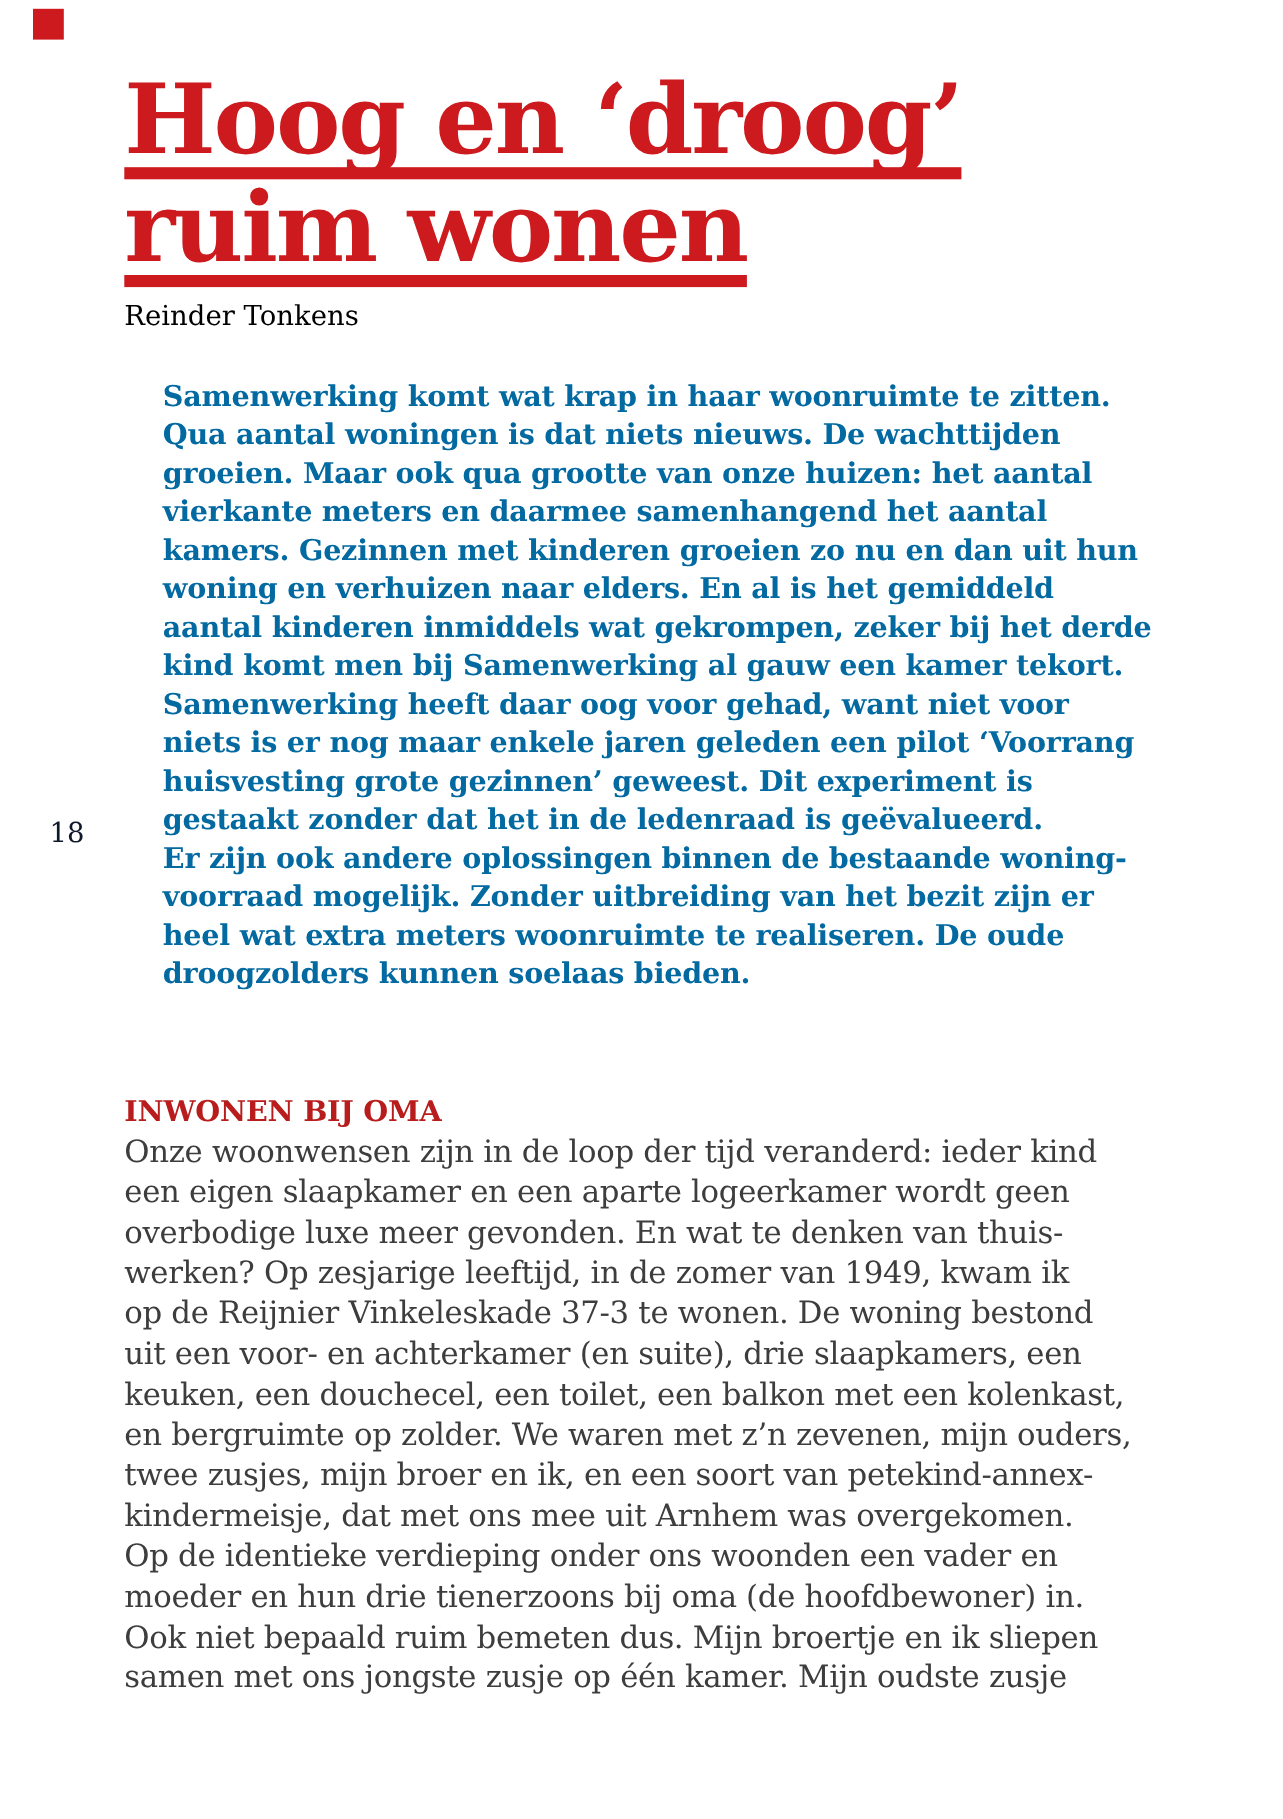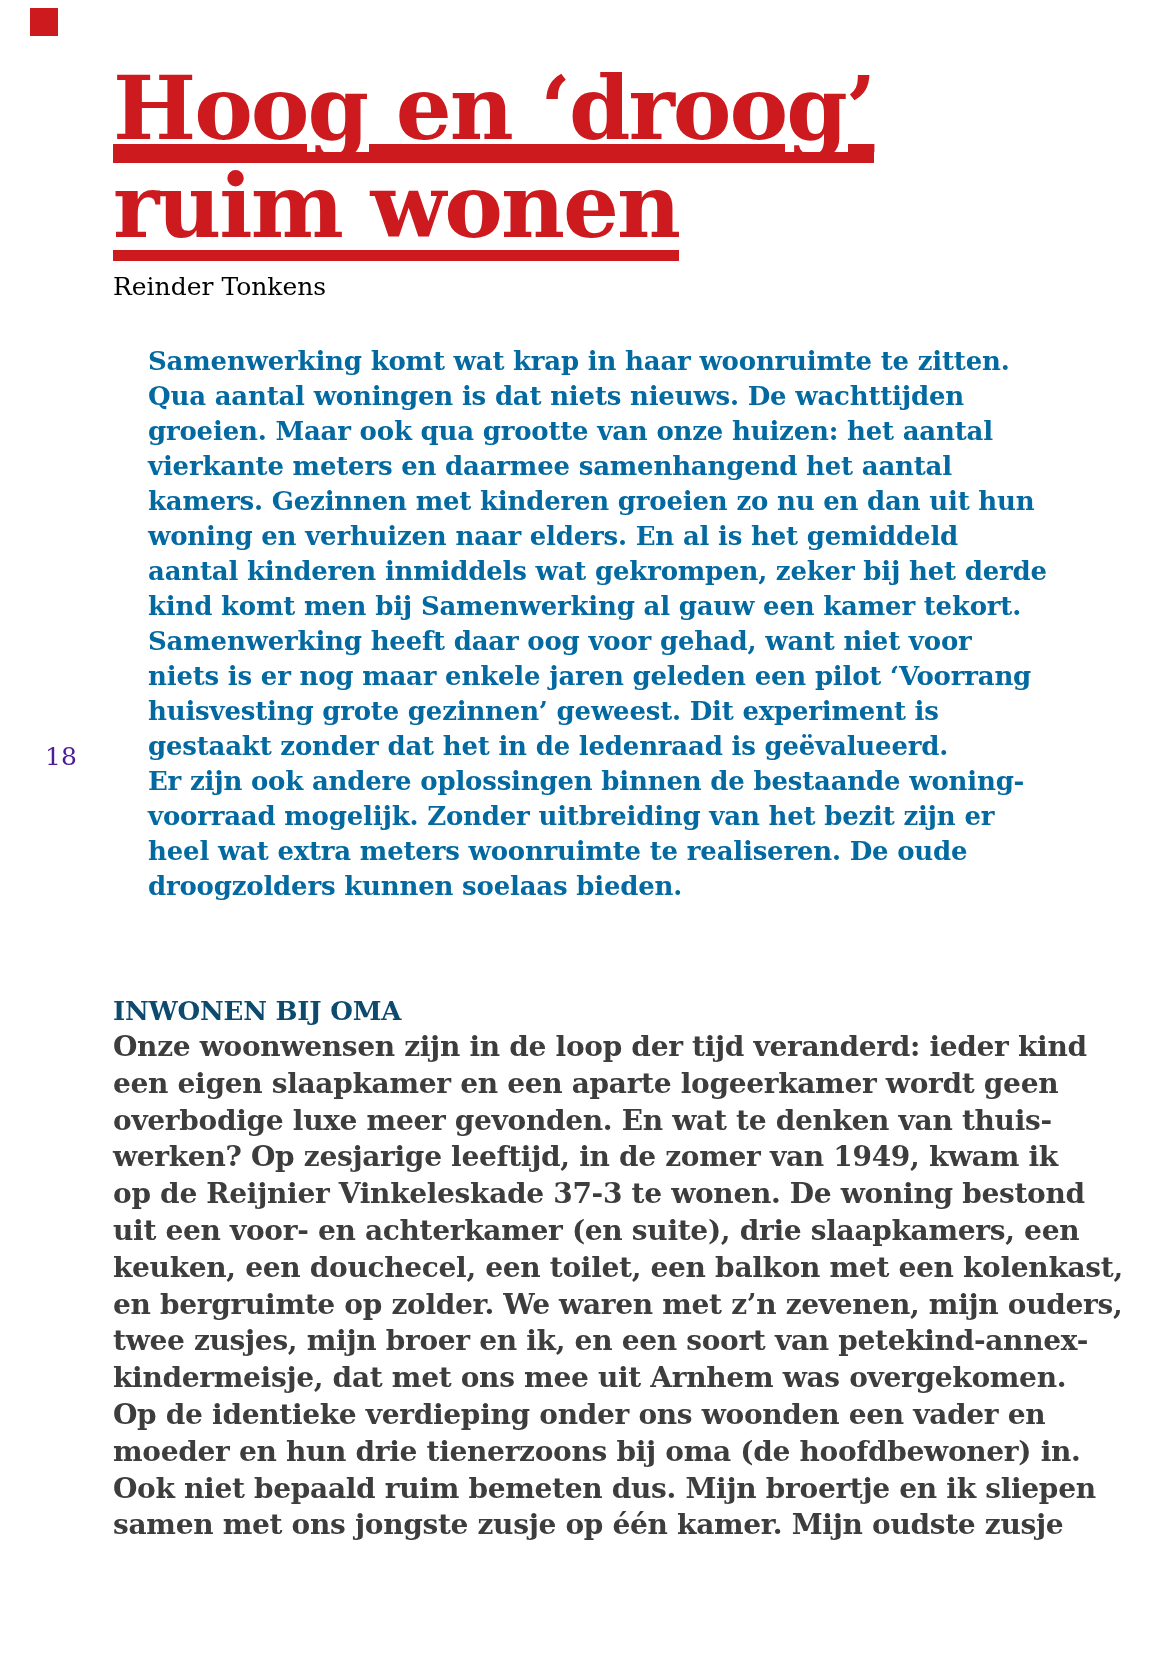--- a/index.html
+++ b/index.html
@@ -30,21 +30,21 @@
     font-family: "DejaVu Serif", "Liberation Serif", serif;
     font-weight: bold;
     font-size: 88px;
     line-height: 1;
     letter-spacing: -2px;
     color: #cc1a1f;
     border-bottom: 11px solid #cc1a1f;
     padding-bottom: 0px;
     white-space: pre;
   }
-  .tl1 { top: 64px; text-decoration: underline; }
+  .tl1 { top: 64px; }
   .tl2 { top: 162px; }
   .author {
     position: absolute;
     left: 113px;
     top: 272px;
     font-size: 25px;
     color: #000000;
     white-space: pre;
   }
   .lede {
@@ -56,41 +56,41 @@
     font-weight: bold;
     color: #0369a1;
     white-space: pre;
     letter-spacing: -0.2px;
   }
   .pagenum {
     position: absolute;
     left: 45px;
     top: 742px;
     font-size: 25px;
-    color: #4c1d95;
+    color: #0f172a;
     white-space: pre;
   }
   .section-heading {
     position: absolute;
     left: 113px;
     top: 996px;
     margin: 0;
     font-size: 26px;
     font-weight: bold;
-    color: #0c4a6e;
+    color: #b91c1c;
     white-space: pre;
     letter-spacing: -0.2px;
   }
   .body-text {
     position: absolute;
     left: 113px;
     top: 1029px;
     font-size: 28px;
     line-height: 36.8px;
-    font-weight: bold;
+    font-weight: normal;
     color: #3d3d3d;
     white-space: pre;
     letter-spacing: -0.3px;
   }
 </style>
 </head>
 <body>
 
 <div class="page">
 

